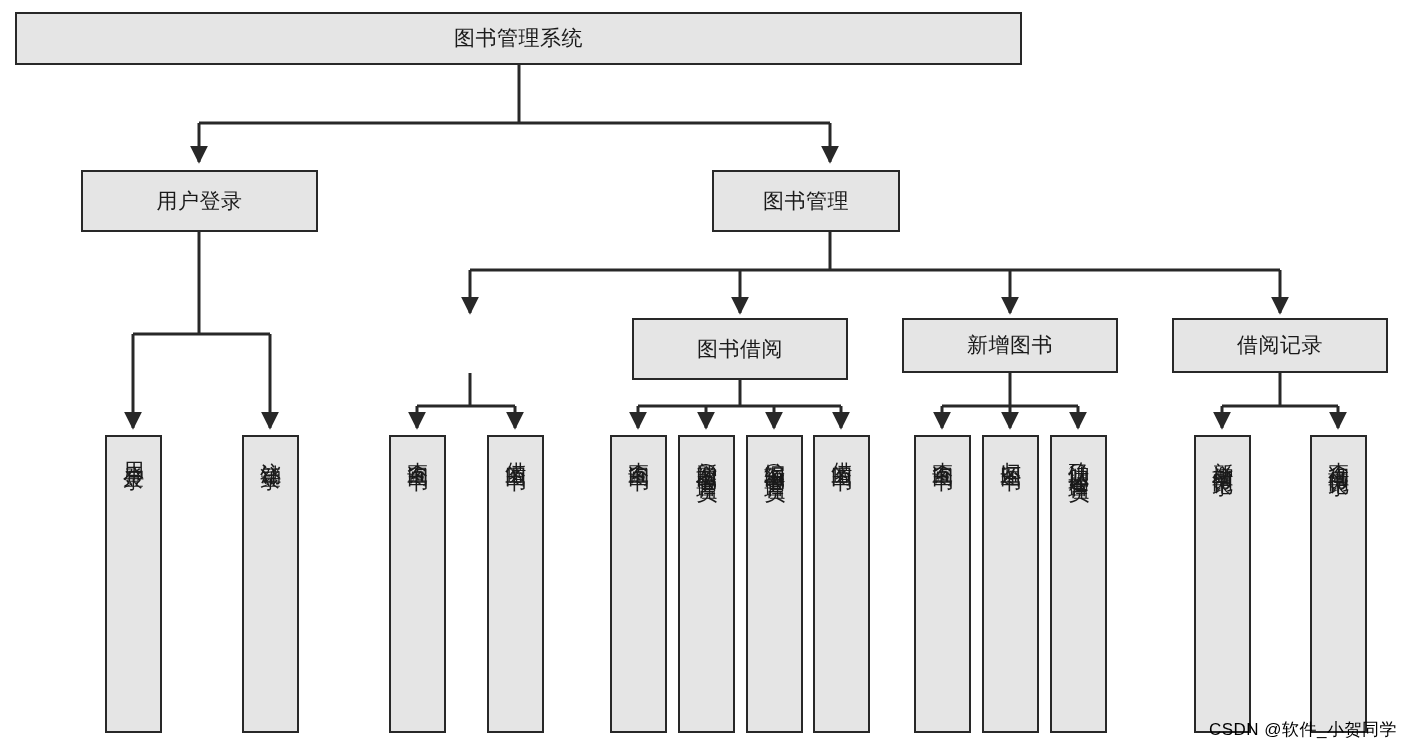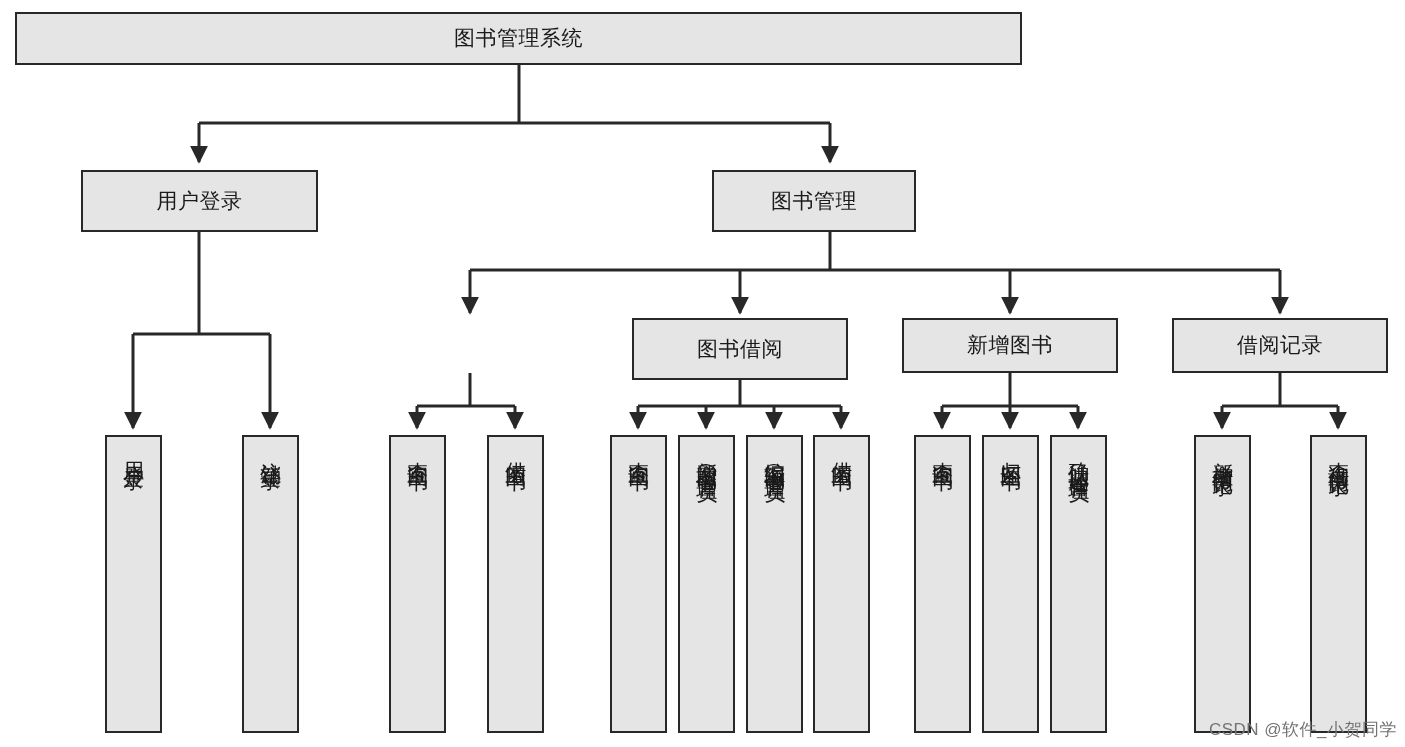--- a/index.html
+++ b/index.html
@@ -53,21 +53,21 @@
     text-orientation: upright;
     font-size: 21px;
     letter-spacing: 3px;
     white-space: nowrap;
   }
   #watermark {
     position: absolute;
     right: 8px;
     bottom: 6px;
     font-size: 17px;
-    color: #737373;
+    color: #000000;
     white-space: nowrap;
     letter-spacing: 0.5px;
   }
 </style>
 </head>
 <body>
 
 <div id="canvas">
 
   <svg id="wires" viewBox="0 0 1405 747">
@@ -120,21 +120,21 @@
     </g>
   </svg>
 
   <div class="node h" style="left:15px; top:12px; width:1007px; height:53px;">
     <span class="label">图书管理系统</span>
   </div>
 
   <div class="node h" style="left:81px; top:170px; width:237px; height:62px;">
     <span class="label">用户登录</span>
   </div>
-  <div class="node h" style="left:712px; top:170px; width:204px; height:62px;">
+  <div class="node h" style="left:712px; top:170px; width:188px; height:62px;">
     <span class="label">图书管理</span>
   </div>
 
   <div class="node h" style="left:632px; top:318px; width:216px; height:62px;">
     <span class="label">图书借阅</span>
   </div>
   <div class="node h" style="left:902px; top:318px; width:216px; height:55px;">
     <span class="label">新增图书</span>
   </div>
   <div class="node h" style="left:1172px; top:318px; width:216px; height:55px;">

